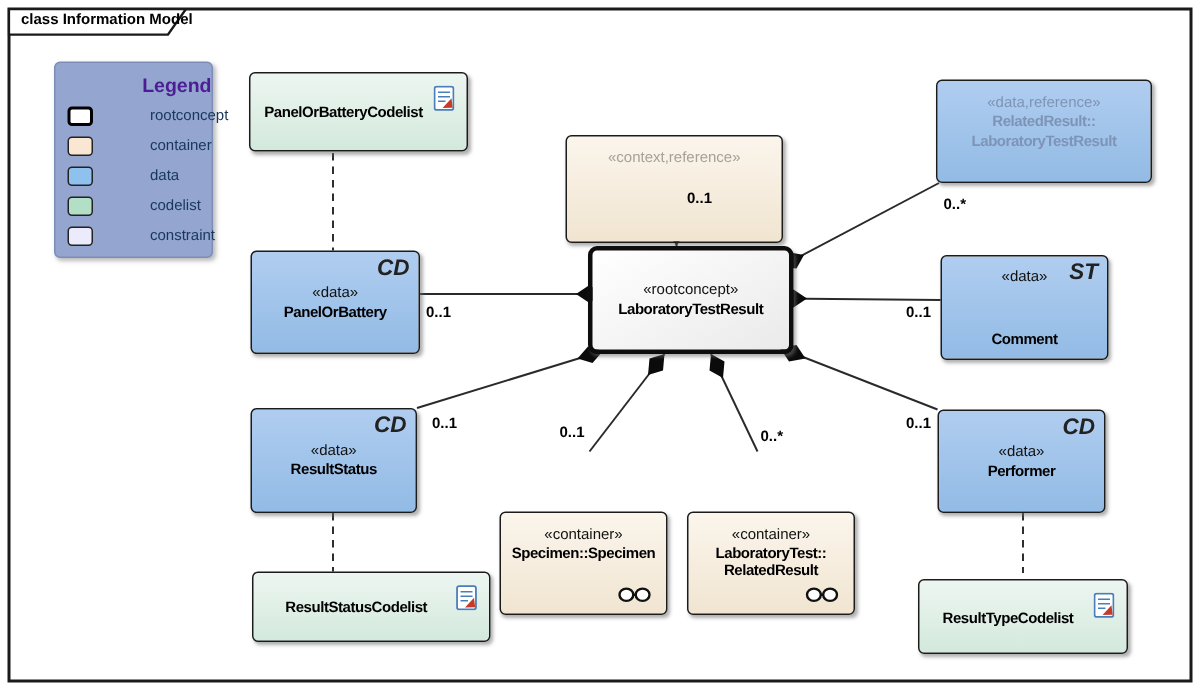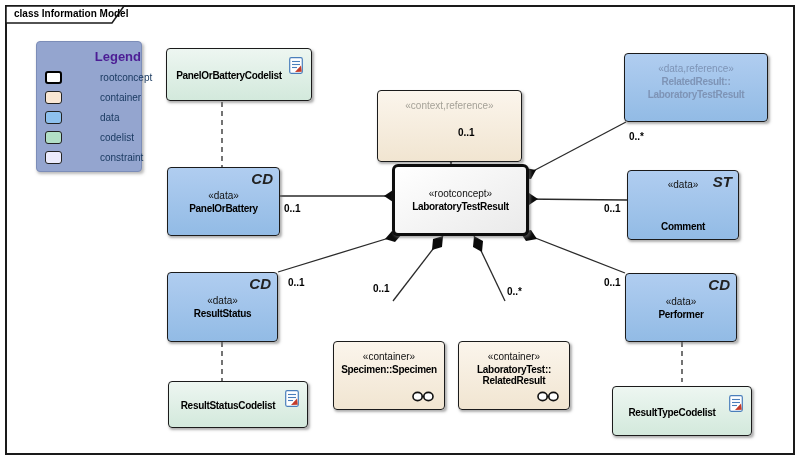--- a/index.html
+++ b/index.html
@@ -164,21 +164,21 @@
         </svg>
     </span>
   </div>
 
   <div class="node data-node" style="left:625px;top:273px;width:112px;height:69px;">
     <span class="tag">CD</span>
     <span class="stereo">«data»</span>
     <span class="nm">Performer</span>
   </div>
 
-  <div class="node codelist-node" style="left:168px;top:381px;width:140px;height:47px;padding-right:20px;">
+  <div class="node codelist-node" style="left:168px;top:381px;width:159px;height:47px;padding-right:20px;">
     <span class="nm">ResultStatusCodelist</span>
     <span class="doc-icon">
       <svg width="14" height="17" viewBox="0 0 14 17">
           <rect x="0.7" y="0.7" width="12.6" height="15.6" rx="1.5" fill="#fff" stroke="#4a7ebb" stroke-width="1.2"></rect>
           <line x1="3" y1="4.5" x2="11" y2="4.5" stroke="#4a7ebb" stroke-width="1.1"></line>
           <line x1="3" y1="7.5" x2="11" y2="7.5" stroke="#4a7ebb" stroke-width="1.1"></line>
           <line x1="3" y1="10.5" x2="8" y2="10.5" stroke="#4a7ebb" stroke-width="1.1"></line>
           <path d="M6,15 L12,8.5 L12.8,14.8 Z" fill="#c43b2a"></path>
         </svg>
     </span>

